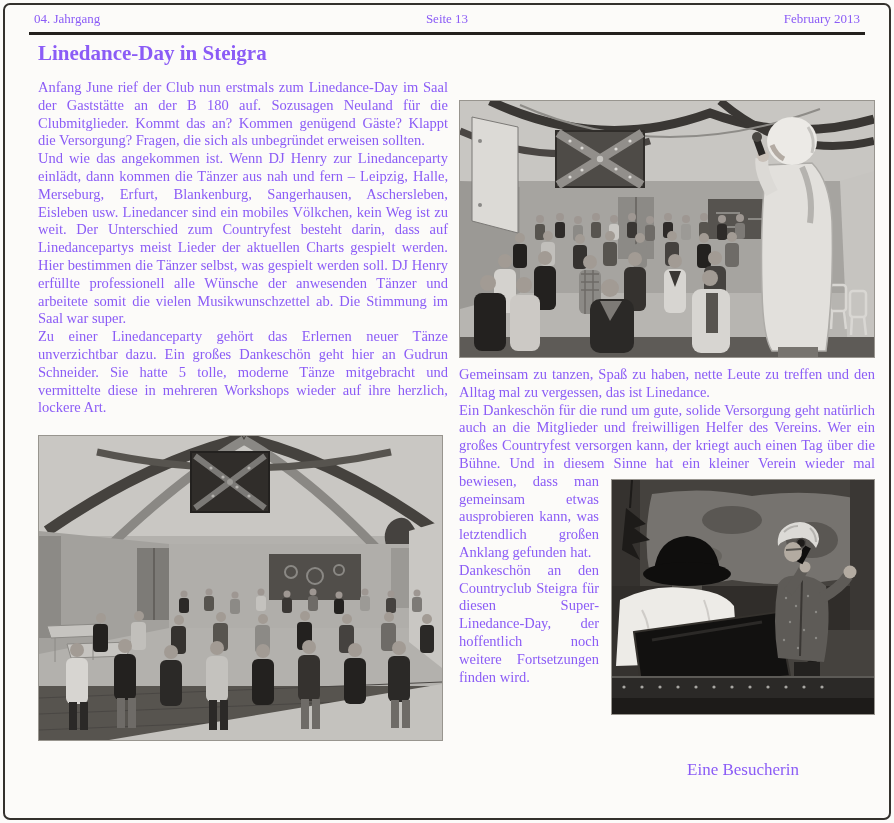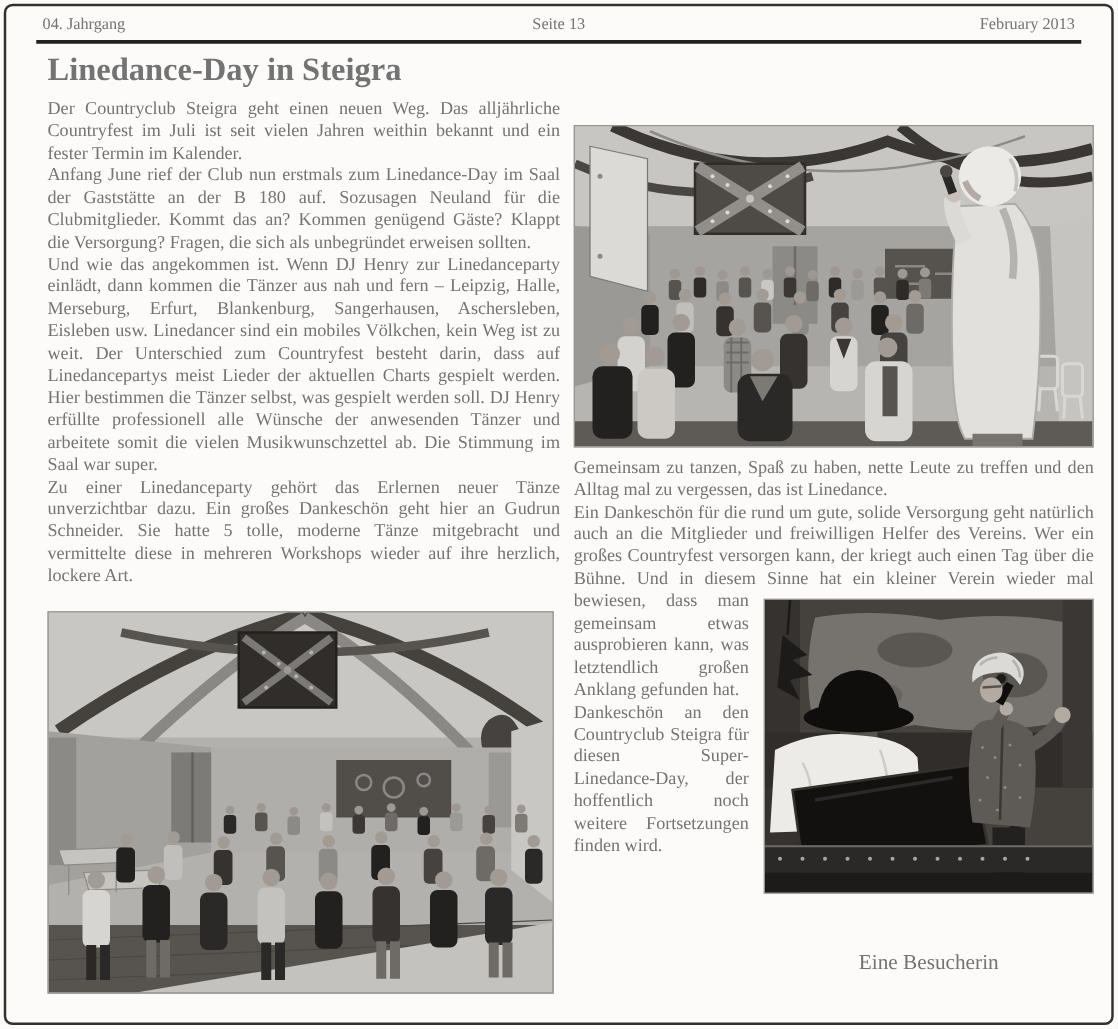--- a/index.html
+++ b/index.html
@@ -1,30 +1,30 @@
 <!DOCTYPE html>
 <html><head>
 <meta charset="utf-8">
 <style>
   html,body { margin:0; padding:0; background:#f2f1ef; }
   .page {
     position:relative; width:894px; height:823px;
     background:#fcfbf9; overflow:hidden;
-    font-family:"Liberation Serif", serif; color:#737373;
+    font-family:"Liberation Serif", serif; color:#8b5cf6;
   }
   .frame {
     position:absolute; inset:3px; border:2px solid #34312d;
     border-radius:7px; pointer-events:none; z-index:5;
   }
   .hdr { position:absolute; left:34px; right:34px; top:11px; height:18px; font-size:13px; }
   .hdr-left  { position:absolute; left:0; top:0; }
   .hdr-center{ position:absolute; left:50%; transform:translateX(-50%); top:0;text-align:right; }
   .hdr-right { position:absolute; right:0; top:0; }
   .rule { position:absolute; left:29px; right:29px; top:32px; height:3px; background:#23201d; }
-  .title { position:absolute; left:38px; top:41px; margin:0; font-size:26px; font-weight:bold; }
+  .title { position:absolute; left:38px; top:41px; margin:0; font-size:21px; font-weight:bold; }
   .col { text-align:justify; font-size:14.5px; line-height:17.8px; }
   .col p { margin:0; }
   .col-left  { position:absolute; left:38px;  top:79px; width:410px; }
   .col-right { position:absolute; left:459px; top:57px; width:416px;margin-top:43px; }
   figure { margin:0; padding:0; }
   .photo-svg { display:block; border:1px solid #98958f; background:#b5b3af; }
   .fig-hall { margin-top:18px; }
   .fig-crowd { margin-bottom:8px; }
   .fig-duo { float:right; width:264px; margin:6px 0 0 12px; }
   .caption { display:block; margin-top:46px; text-align:center; font-size:17px; }
@@ -38,21 +38,20 @@
   <div class="hdr">
     <span class="hdr-left">04. Jahrgang</span>
     <span class="hdr-center">Seite 13</span>
     <span class="hdr-right">February 2013</span>
   </div>
   <div class="rule"></div>
 
   <h1 class="title">Linedance-Day in Steigra</h1>
 
   <div class="col col-left">
-    <p>Der Countryclub Steigra geht einen neuen Weg. Das alljährliche Countryfest im Juli ist seit vielen Jahren weithin bekannt und ein fester Termin im Kalender.</p>
     <p>Anfang June rief der Club nun erstmals zum Linedance-Day im Saal der Gaststätte an der B 180 auf. Sozusagen Neuland für die Clubmitglieder. Kommt das an? Kommen genügend Gäste? Klappt die Versorgung? Fragen, die sich als unbegründet erweisen sollten.</p>
     <p>Und wie das angekommen ist. Wenn DJ Henry zur Linedanceparty einlädt, dann kommen die Tänzer aus nah und fern – Leipzig, Halle, Merseburg, Erfurt, Blankenburg, Sangerhausen, Aschersleben, Eisleben usw. Linedancer sind ein mobiles Völkchen, kein Weg ist zu weit. Der Unterschied zum Countryfest besteht darin, dass auf Linedancepartys meist Lieder der aktuellen Charts gespielt werden. Hier bestimmen die Tänzer selbst, was gespielt werden soll. DJ Henry erfüllte professionell alle Wünsche der anwesenden Tänzer und arbeitete somit die vielen Musikwunschzettel ab. Die Stimmung im Saal war super.</p>
     <p>Zu einer Linedanceparty gehört das Erlernen neuer Tänze unverzichtbar dazu. Ein großes Dankeschön geht hier an Gudrun Schneider. Sie hatte 5 tolle, moderne Tänze mitgebracht und vermittelte diese in mehreren Workshops wieder auf ihre herzlich, lockere Art.</p>
 
     <figure class="fig-hall">
       <svg class="photo-svg" width="403" height="304" viewBox="0 0 403 304" xmlns="http://www.w3.org/2000/svg">
         <rect width="403" height="304" fill="#b3b1ad"></rect>
         <rect width="403" height="100" fill="#c9c7c3"></rect>
         <path d="M205,2 Q110,25 8,95" stroke="#45423e" stroke-width="11" fill="none"></path>
         <path d="M205,2 Q300,25 397,95" stroke="#45423e" stroke-width="11" fill="none"></path>

